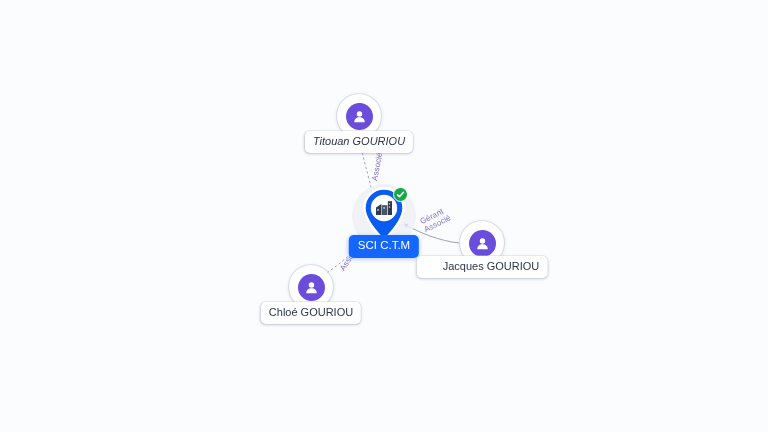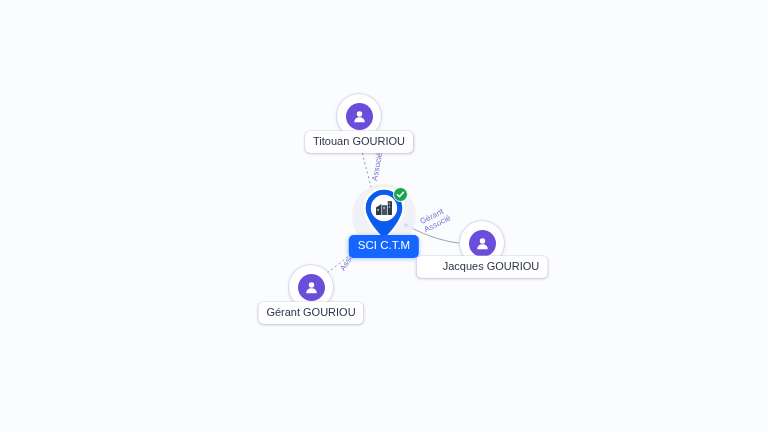--- a/index.html
+++ b/index.html
@@ -193,21 +193,21 @@
 
   <div class="edge-label" style="left:419px; top:219px; transform: rotate(-27deg);">
     <div>Gérant</div>
     <div>Associé</div>
   </div>
 
   <div class="edge-label" style="left:339px; top:268px; transform: rotate(-57deg);">
     <div>Associé</div>
   </div>
 
-  <div class="node-label" style="left:359px; top:131px;">Titouan GOURIOU</div>
+  <div class="node-label" style="left:359px; top:131px;font-style:italic;">Titouan GOURIOU</div>
 
   <div class="node-label primary" style="left:384px; top:235px;">SCI C.T.M</div>
 
   <div class="node-label" style="left:482px; top:256px;padding-left:26px;">Jacques GOURIOU</div>
 
-  <div class="node-label" style="left:311px; top:302px;">Gérant GOURIOU</div>
+  <div class="node-label" style="left:311px; top:302px;">Chloé GOURIOU</div>
 
 </div>
 
 </body></html>

